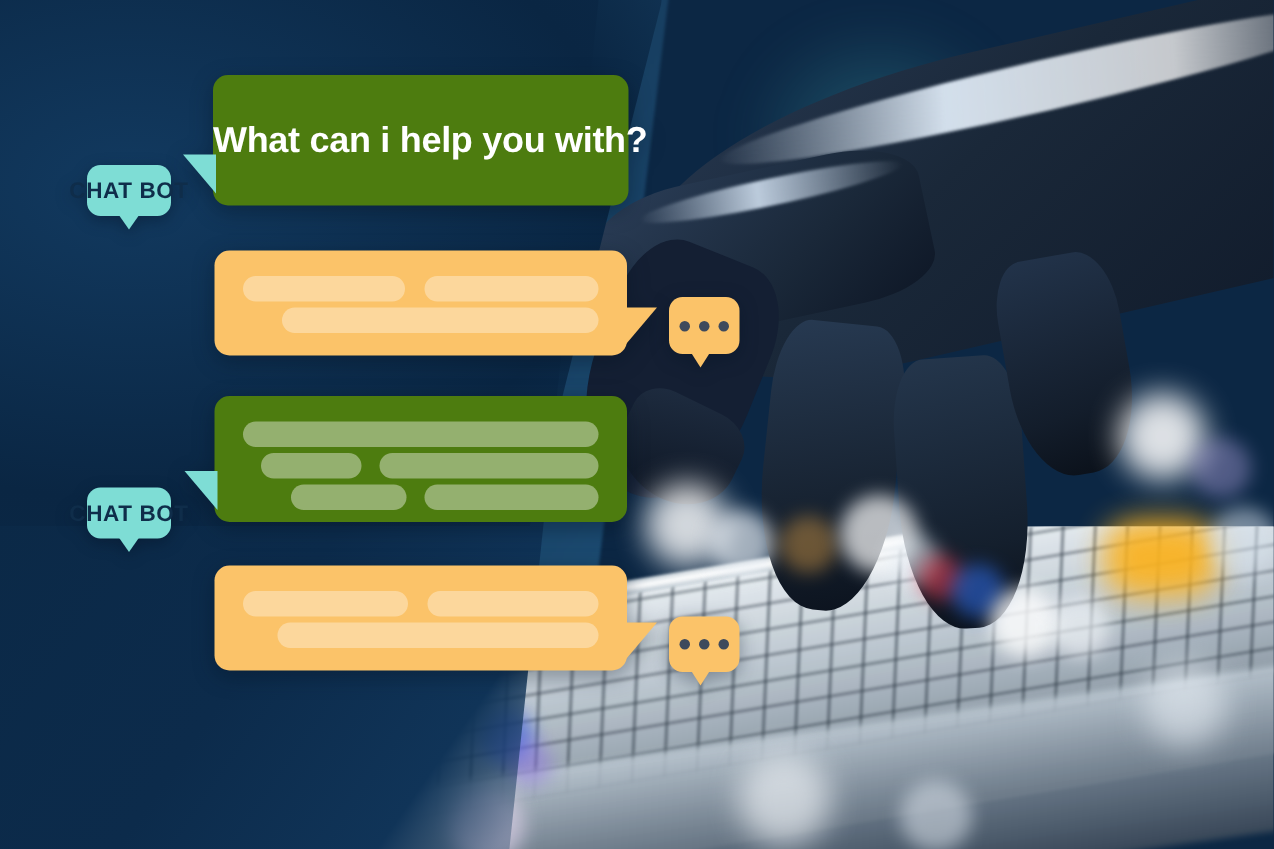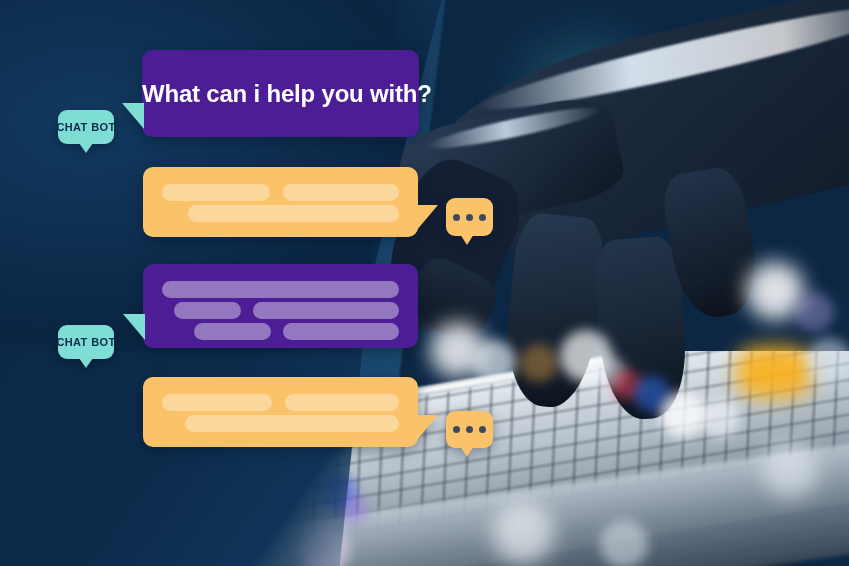--- a/index.html
+++ b/index.html
@@ -155,21 +155,21 @@
   }
 
   
   .chat-layer{ position:absolute; inset:0; }
 
   .bubble{
     position:absolute;
     border-radius:10px;
     filter:drop-shadow(0 4px 7px rgba(3,16,32,0.38));
   }
-  .bubble.teal{ background:#4c1d95; }
+  .bubble.teal{ background:#4d7c0f; }
   .bubble.orange{ background:#fbc369; }
 
   .bubble .tail{ position:absolute; width:0; height:0; }
   .tail-left{
     left:-20px; bottom:8px;
     border-right:22px solid #7eddd5;
     border-bottom:26px solid transparent;
   }
   .tail-right{
     right:-20px; bottom:6px;
@@ -199,21 +199,21 @@
   
   .badge{
     position:absolute;
     background:#7eddd5;
     border-radius:9px;
     display:flex; align-items:center; justify-content:center;
     filter:drop-shadow(0 3px 5px rgba(3,16,32,0.40));
   }
   .badge-text{
     color:#0f2d4a;
-    font-size:11px;
+    font-size:15px;
     font-weight:bold;
     letter-spacing:0.4px;
     white-space:nowrap;
   }
   .badge-tail{
     position:absolute; left:50%; bottom:-9px; transform:translateX(-50%);
     width:0; height:0;
     border-left:7px solid transparent;
     border-right:7px solid transparent;
     border-top:10px solid #7eddd5;

